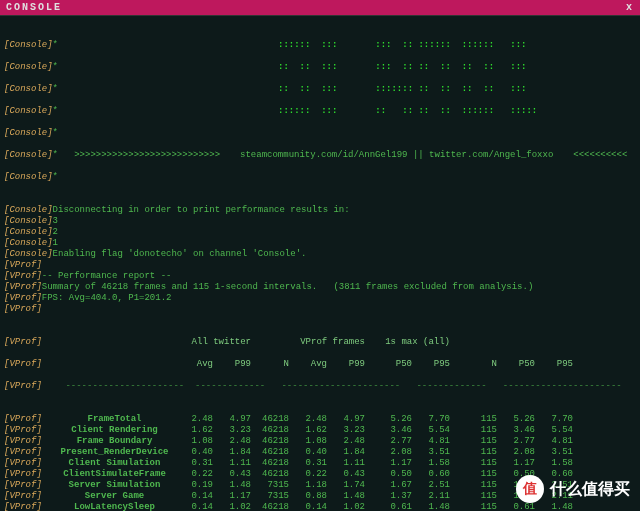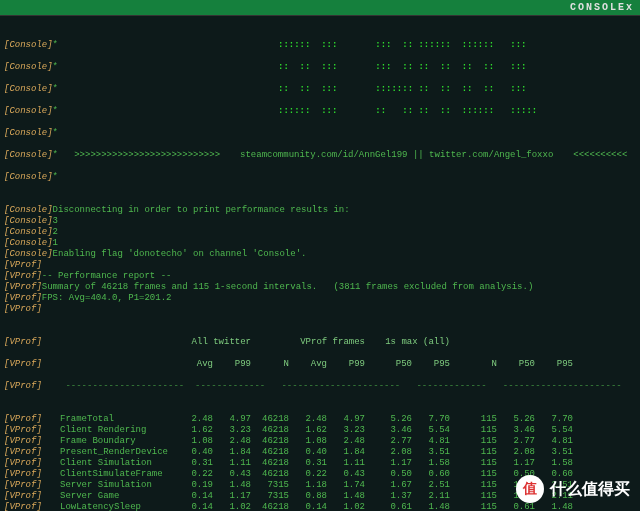--- a/index.html
+++ b/index.html
@@ -7,44 +7,44 @@
   width:640px; height:511px;
   background:#0d1a1a;
   font-family:"Courier New",monospace;
   font-size:9px;
   color:#7fcc7f;
   overflow:hidden;
   position:relative;
 }
 .titlebar {
   height:16px;
-  background:#15803d;
+  background:#be185d;
   border-bottom:1px solid #333;
   color:#e0e0e0;
   font-size:10px;
   font-weight:bold;
   letter-spacing:2px;
   padding:2px 6px;
   display:flex;
-  justify-content:flex-end;
+  justify-content:space-between;
 }
 .close-x { cursor:pointer; }
 .body {
   padding:2px 4px 0 4px;
   line-height:11px;
   white-space:pre;
 }
 .tag { color:#d9a85a;font-style:italic; }
 .txt { color:#4fb84f; }
 .dim { color:#3f8f3f; }
 .ascii { color:#2fdd2f; font-weight:bold; line-height:10px; }
 .row { display:flex; }
 .col { text-align:right; }
 .c-tag { width:56px; text-align:left; }
-.c-name { width:115px; text-align:left; padding-right:6px; }
+.c-name { width:115px; text-align:center; padding-right:6px;font-weight:bold; }
 .c { width:38px; }
 .c-n { width:32px; }
 .watermark {
   position:absolute;
   right:10px; bottom:8px;
   display:flex; align-items:center;
   gap:6px;
 }
 .wm-circle {
   width:28px;height:28px;border-radius:50%;

